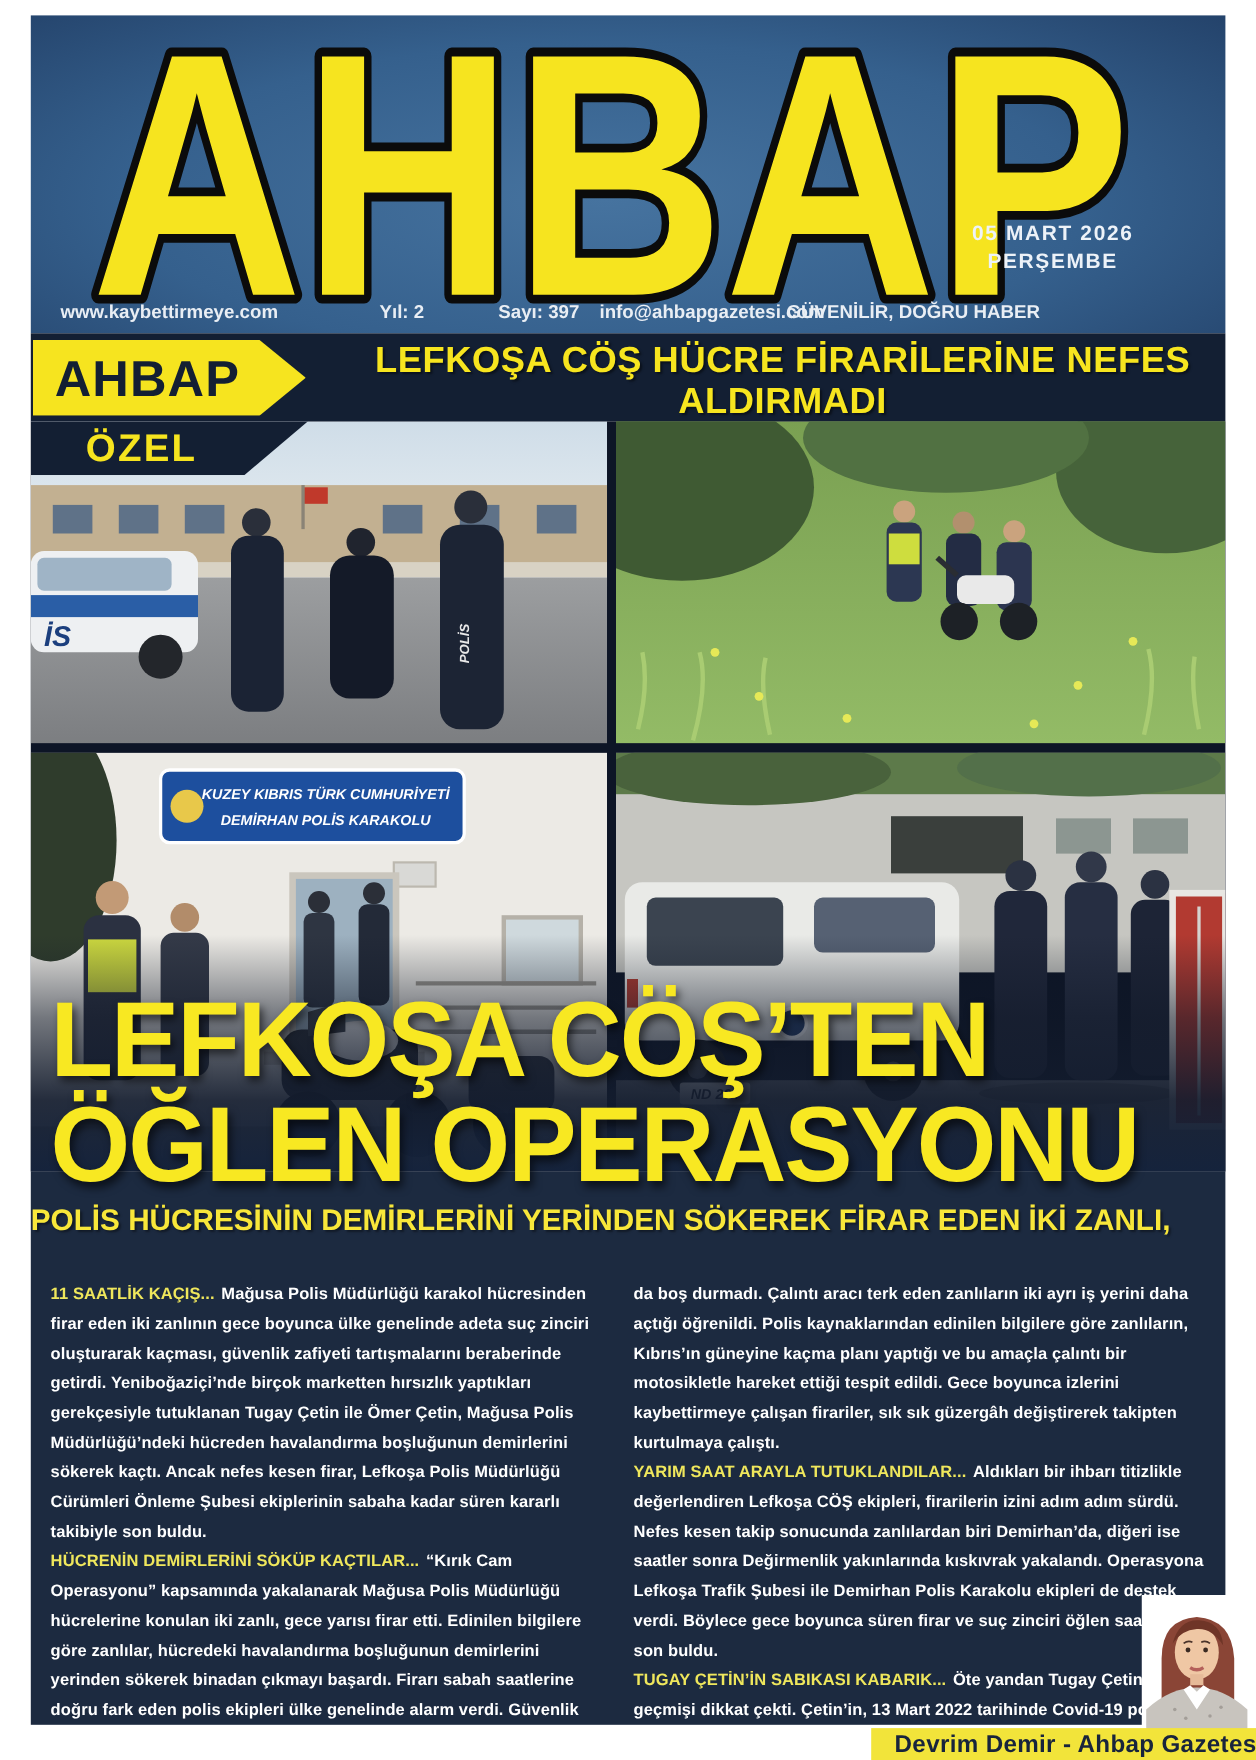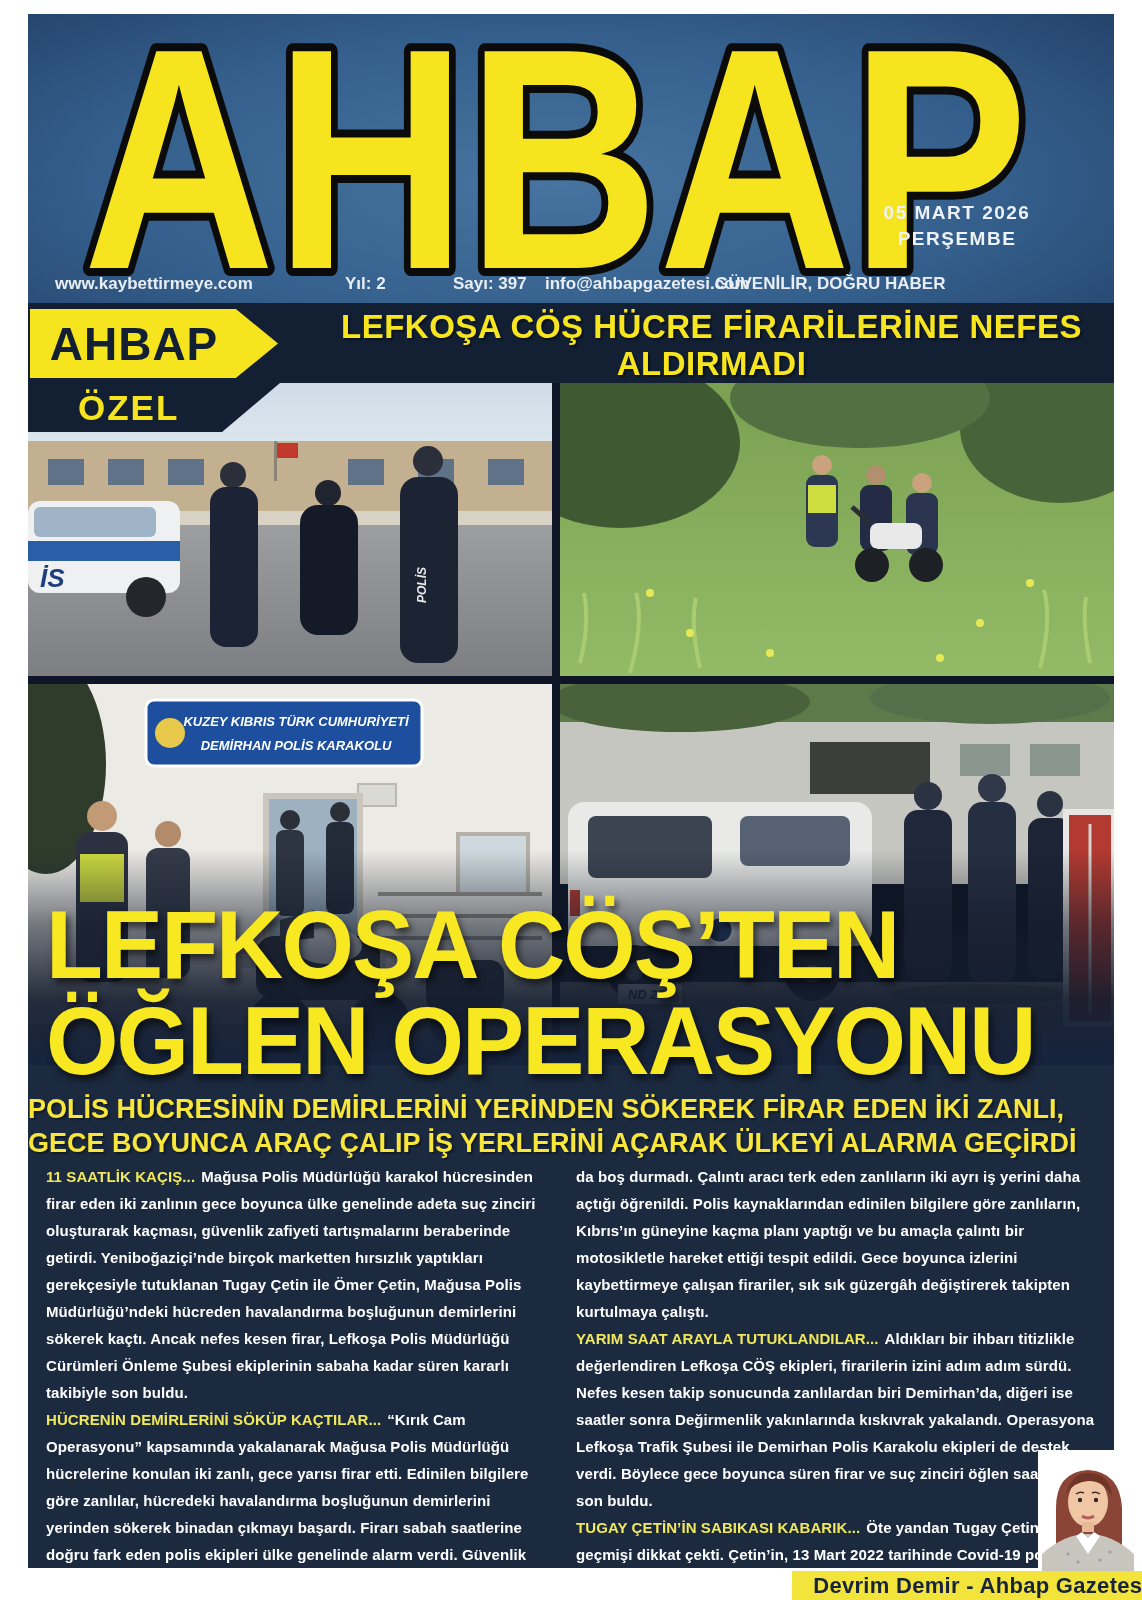--- a/index.html
+++ b/index.html
@@ -271,21 +271,20 @@
   </div>
 
   <div class="abs navyblock"></div>
   <div class="abs fade"></div>
 
   <div class="mainline ml1">LEFKOŞA CÖŞ’TEN</div>
   <div class="mainline ml2">ÖĞLEN OPERASYONU</div>
 
   <div class="abs subhead">
     <div>POLİS HÜCRESİNİN DEMİRLERİNİ YERİNDEN SÖKEREK FİRAR EDEN İKİ ZANLI,</div>
-    <div>GECE BOYUNCA ARAÇ ÇALIP İŞ YERLERİNİ AÇARAK ÜLKEYİ ALARMA GEÇİRDİ</div>
   </div>
 
   <div class="abs col col1">
     <p class="para"><span class="lead">11 SAATLİK KAÇIŞ...</span><span>Mağusa Polis Müdürlüğü karakol hücresinden firar eden iki zanlının gece boyunca ülke genelinde adeta suç zinciri oluşturarak kaçması, güvenlik zafiyeti tartışmalarını beraberinde getirdi. Yeniboğaziçi’nde birçok marketten hırsızlık yaptıkları gerekçesiyle tutuklanan Tugay Çetin ile Ömer Çetin, Mağusa Polis Müdürlüğü’ndeki hücreden havalandırma boşluğunun demirlerini sökerek kaçtı. Ancak nefes kesen firar, Lefkoşa Polis Müdürlüğü Cürümleri Önleme Şubesi ekiplerinin sabaha kadar süren kararlı takibiyle son buldu.</span></p>
     <p class="para"><span class="lead">HÜCRENİN DEMİRLERİNİ SÖKÜP KAÇTILAR...</span><span>“Kırık Cam Operasyonu” kapsamında yakalanarak Mağusa Polis Müdürlüğü hücrelerine konulan iki zanlı, gece yarısı firar etti. Edinilen bilgilere göre zanlılar, hücredeki havalandırma boşluğunun demirlerini yerinden sökerek binadan çıkmayı başardı. Firarı sabah saatlerine doğru fark eden polis ekipleri ülke genelinde alarm verdi. Güvenlik birimleri tüm kontrol noktalarını harekete geçirirken, firarilerin izini sürmek için geniş çaplı operasyon başlatıldı.</span></p>
 
   </div>
   <div class="abs col col2">
     <p class="para"><span>da boş durmadı. Çalıntı aracı terk eden zanlıların iki ayrı iş yerini daha açtığı öğrenildi. Polis kaynaklarından edinilen bilgilere göre zanlıların, Kıbrıs’ın güneyine kaçma planı yaptığı ve bu amaçla çalıntı bir motosikletle hareket ettiği tespit edildi. Gece boyunca izlerini kaybettirmeye çalışan firariler, sık sık güzergâh değiştirerek takipten kurtulmaya çalıştı.</span></p>
     <p class="para"><span class="lead">YARIM SAAT ARAYLA TUTUKLANDILAR...</span><span>Aldıkları bir ihbarı titizlikle değerlendiren Lefkoşa CÖŞ ekipleri, firarilerin izini adım adım sürdü. Nefes kesen takip sonucunda zanlılardan biri Demirhan’da, diğeri ise saatler sonra Değirmenlik yakınlarında kıskıvrak yakalandı. Operasyona Lefkoşa Trafik Şubesi ile Demirhan Polis Karakolu ekipleri de destek verdi. Böylece gece boyunca süren firar ve suç zinciri öğlen saatlerinde son buldu.</span></p>

